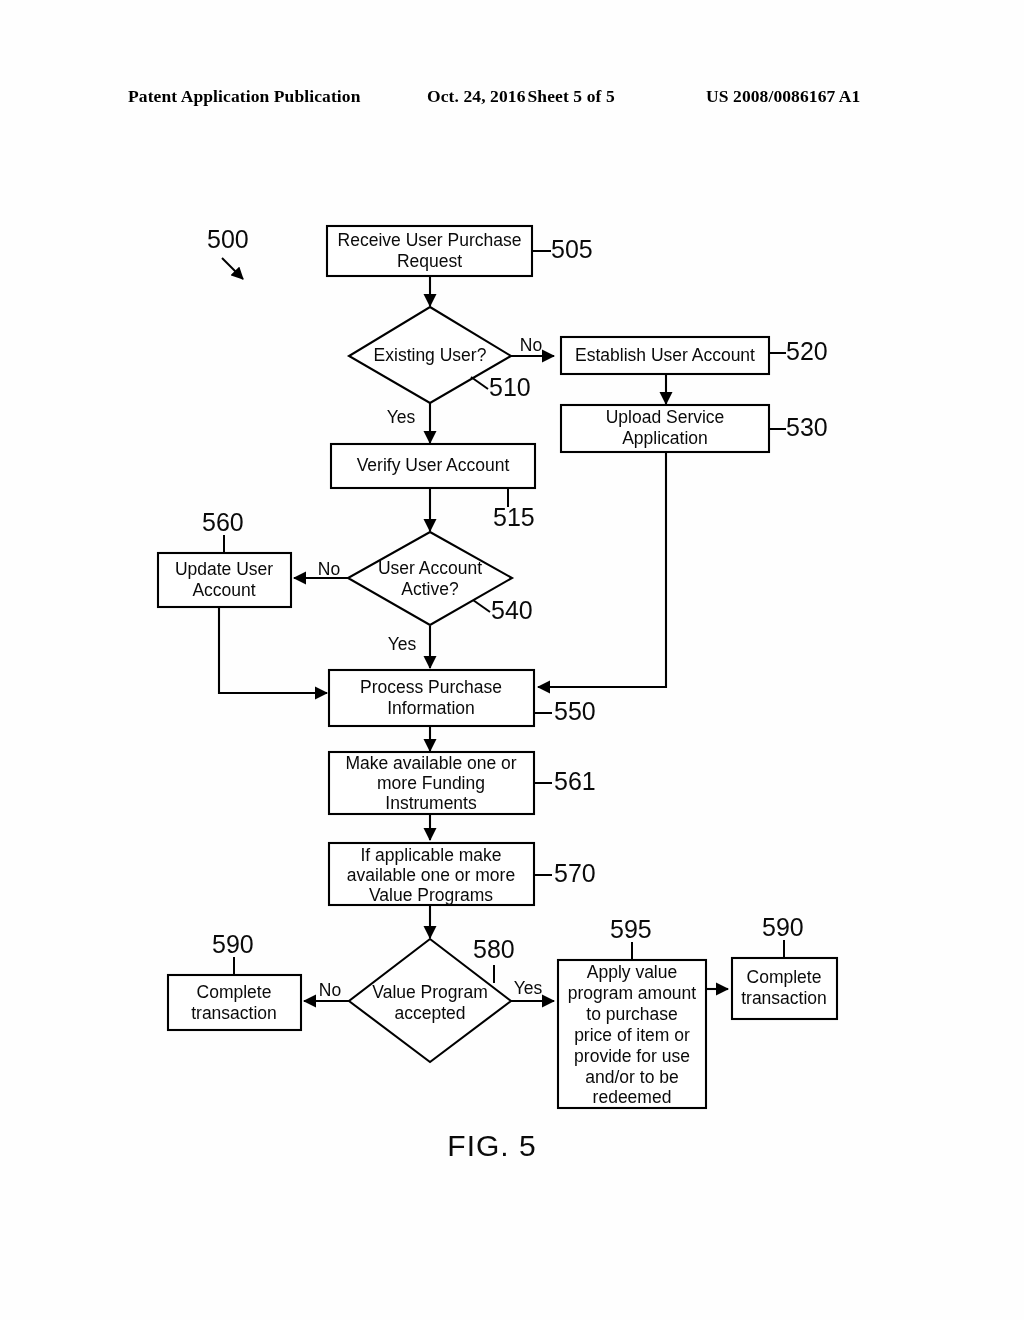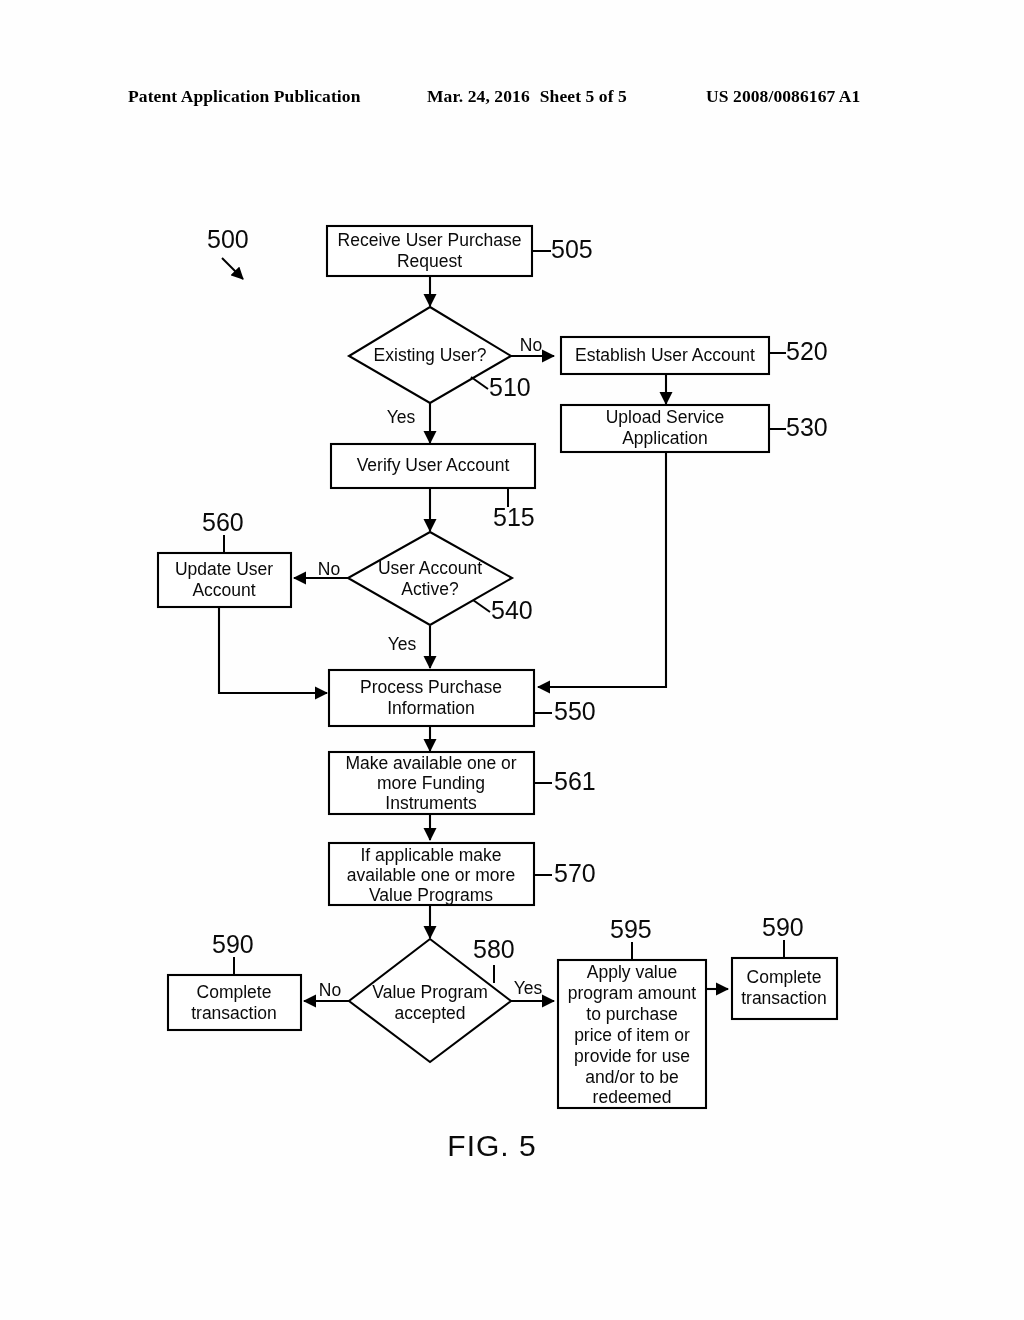--- a/index.html
+++ b/index.html
@@ -38,21 +38,21 @@
     top: 0;
     white-space: nowrap;
   }
   .pub-header .hdr-mid {
     position: absolute;
     left: 427px;
     top: 0;
     white-space: nowrap;
   }
   .pub-header .hdr-mid .sheet {
-    margin-left: 10px;
+    margin-left: 2px;
   }
   .pub-header .hdr-right {
     position: absolute;
     left: 706px;
     top: 0;
     white-space: nowrap;
   }
   
   #figure {
     position: absolute;
@@ -108,21 +108,21 @@
   }
 </style>
 </head>
 <body>
 
 <div class="page">
 
   <div class="pub-header">
     <span class="hdr-left">Patent Application Publication</span>
     <span class="hdr-mid">
-      <span>Mar. 24, 2016</span><span class="sheet">Sheet 5 of 5</span>
+      <span>Oct. 24, 2016</span><span class="sheet">Sheet 5 of 5</span>
     </span>
     <span class="hdr-right">US 2008/0086167 A1</span>
   </div>
 
   <svg id="figure" viewBox="0 0 1024 1320">
     <defs>
       <marker id="arrow" viewBox="0 0 10 10" refX="9.2" refY="5" markerWidth="6.2" markerHeight="6.2" orient="auto-start-reverse">
         <path d="M 0 0 L 10 5 L 0 10 z" fill="#000000"></path>
       </marker>
     </defs>

